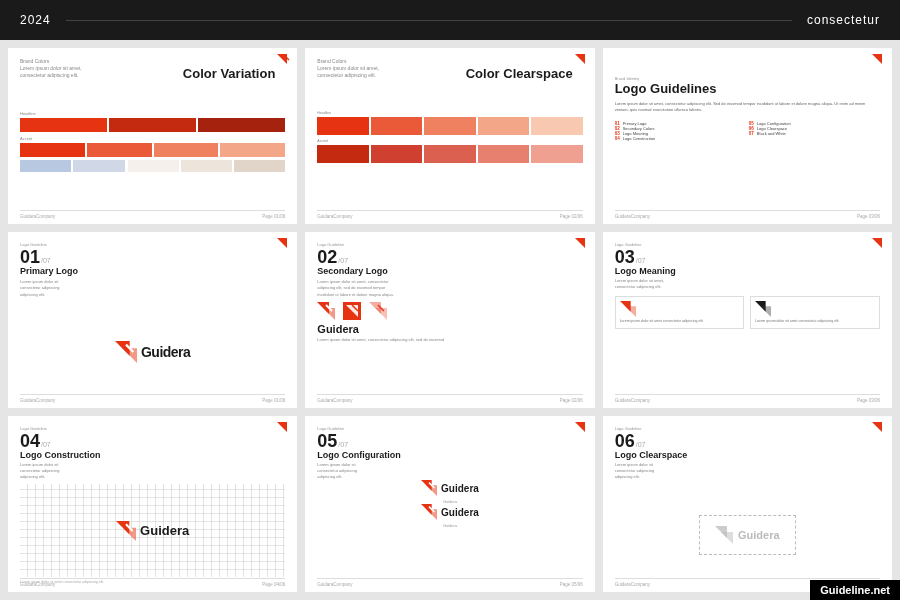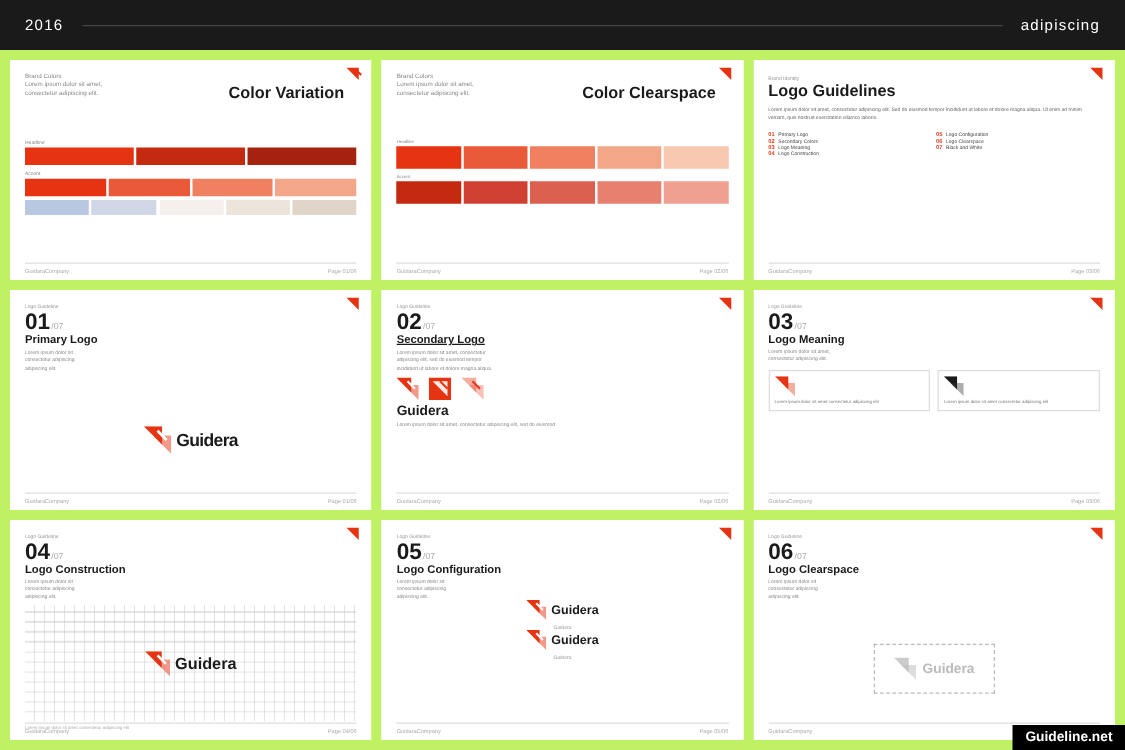--- a/index.html
+++ b/index.html
@@ -37,21 +37,21 @@
 
     .grid {
       position: absolute;
       top: 40px;
       left: 0; right: 0; bottom: 0;
       display: grid;
       grid-template-columns: repeat(3, 1fr);
       grid-template-rows: repeat(3, 1fr);
       gap: 8px;
       padding: 8px;
-      background: #bef264;
+      background: #e5e5e5;
     }
 
     .slide {
       background: #ffffff;
       position: relative;
       overflow: hidden;
       display: flex;
       flex-direction: column;
       padding: 10px 12px 8px 12px;
     }
@@ -287,23 +287,23 @@
       font-size: 11px;
       font-weight: 700;
       padding: 4px 10px;
       z-index: 100;
     }
   </style>
 </head>
 <body>
 
 <div class="top-bar">
-  <span class="top-bar-text">2016</span>
+  <span class="top-bar-text">2024</span>
   <div class="top-bar-line"></div>
-  <span class="top-bar-text">adipiscing</span>
+  <span class="top-bar-text">consectetur</span>
 </div>
 
 <div class="grid">
 
   <div class="slide slide-1">
     <div class="corner-arrow">
       <svg viewBox="0 0 14 14" fill="none">
         <polygon points="0,0 10,0 10,10" fill="#e63312"></polygon>
         <line x1="8" y1="2" x2="12" y2="6" stroke="#e63312" stroke-width="1.5"></line>
       </svg>
@@ -383,21 +383,21 @@
       <span>Page 02/06</span>
     </div>
   </div>
 
   <div class="slide slide-3">
     <div class="corner-arrow">
       <svg viewBox="0 0 14 14" fill="none">
         <polygon points="0,0 10,0 10,10" fill="#e63312"></polygon>
       </svg>
     </div>
-    <div style="margin-top:2px;">
+    <div style="margin-top:18px;">
       <div style="font-size:4px;color:#999;">Brand Identity</div>
       <div class="guidelines-title">Logo Guidelines</div>
       <div class="guidelines-text">Lorem ipsum dolor sit amet, consectetur adipiscing elit. Sed do eiusmod tempor incididunt ut labore et dolore magna aliqua. Ut enim ad minim veniam, quis nostrud exercitation ullamco laboris.</div>
       <div class="guidelines-list">
         <div>
           <div class="guidelines-item">
             <span class="item-num">01</span>
             <span style="font-size:4px;">Primary Logo</span>
           </div>
           <div class="guidelines-item">
@@ -472,21 +472,21 @@
     <div class="corner-arrow">
       <svg viewBox="0 0 14 14" fill="none">
         <polygon points="0,0 10,0 10,10" fill="#e63312"></polygon>
       </svg>
     </div>
     <div style="font-size:4px;color:#999;">Logo Guideline</div>
     <div style="display:flex;align-items:baseline;gap:1px;margin-top:1px;">
       <span style="font-size:18px;font-weight:700;color:#1a1a1a;line-height:1;">02</span>
       <span style="font-size:7px;color:#aaa;">/07</span>
     </div>
-    <div style="font-size:9px;font-weight:700;color:#1a1a1a;text-decoration:underline;">Secondary Logo</div>
+    <div style="font-size:9px;font-weight:700;color:#1a1a1a;">Secondary Logo</div>
     <div style="font-size:4px;color:#888;margin-top:3px;line-height:1.6;white-space:pre-line;">Lorem ipsum dolor sit amet, consectetur
 adipiscing elit, sed do eiusmod tempor
 incididunt ut labore et dolore magna aliqua.</div>
     <div class="logo-variants">
       <div class="logo-variant-item">
         <svg width="18" height="18" viewBox="0 0 24 24">
           <polygon points="0,0 16,0 16,16" fill="#e63312"></polygon>
           <polygon points="8,8 24,8 24,24" fill="#e63312" opacity="0.5"></polygon>
           <line x1="12" y1="4" x2="20" y2="12" stroke="white" stroke-width="2.5"></line>
         </svg>

